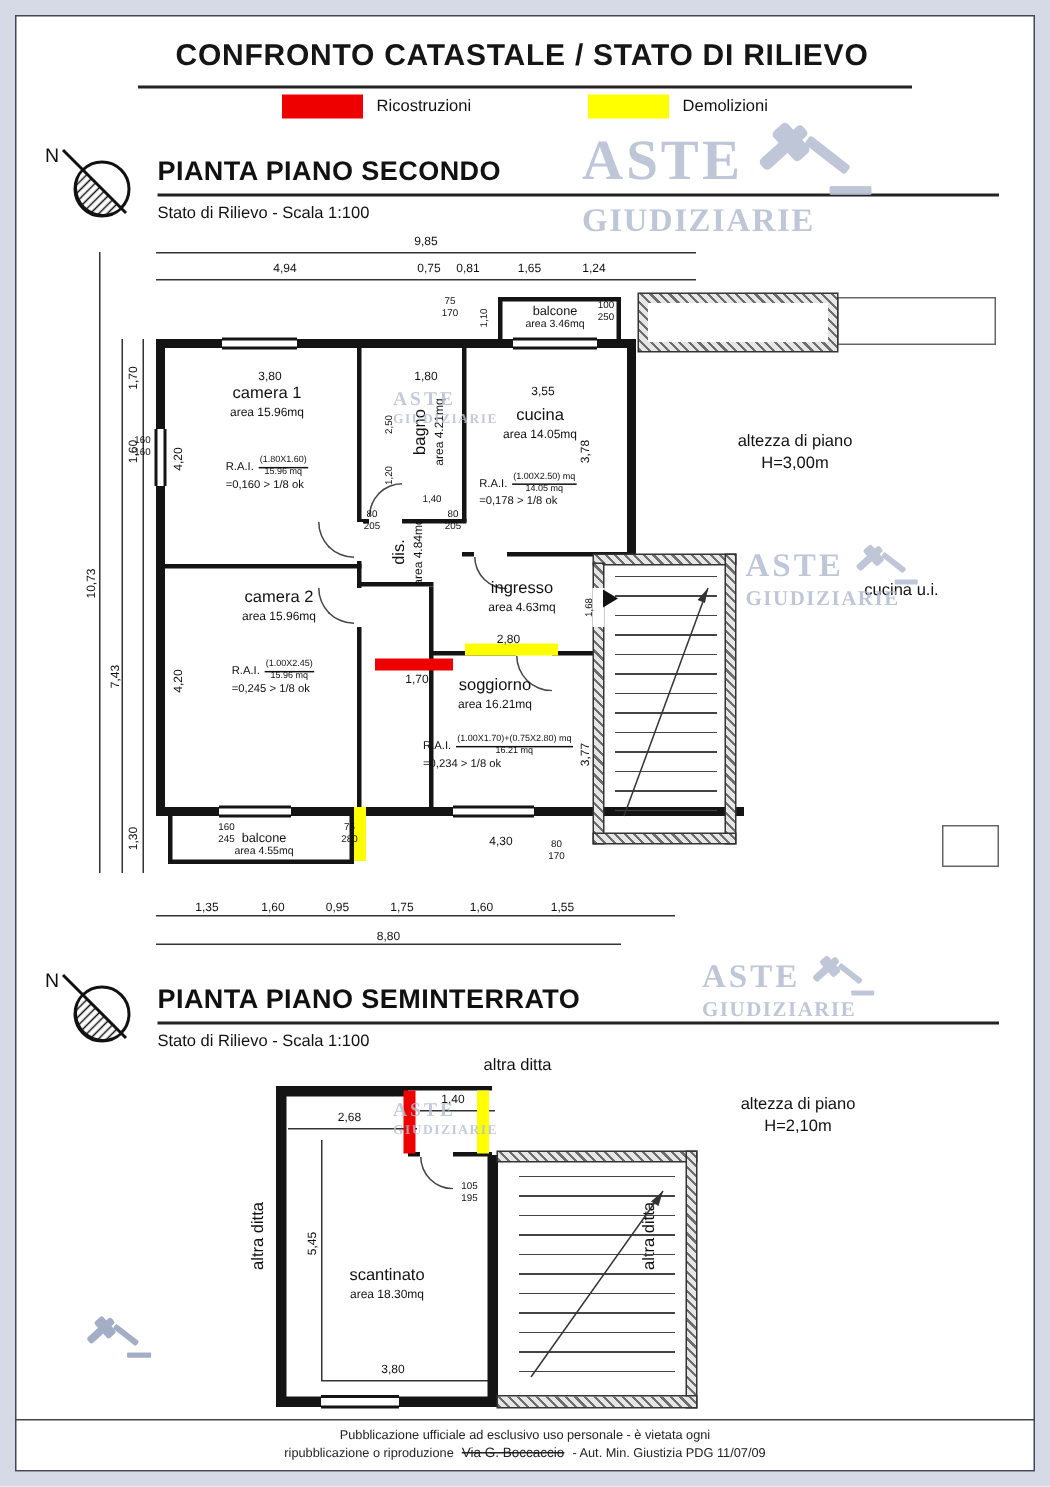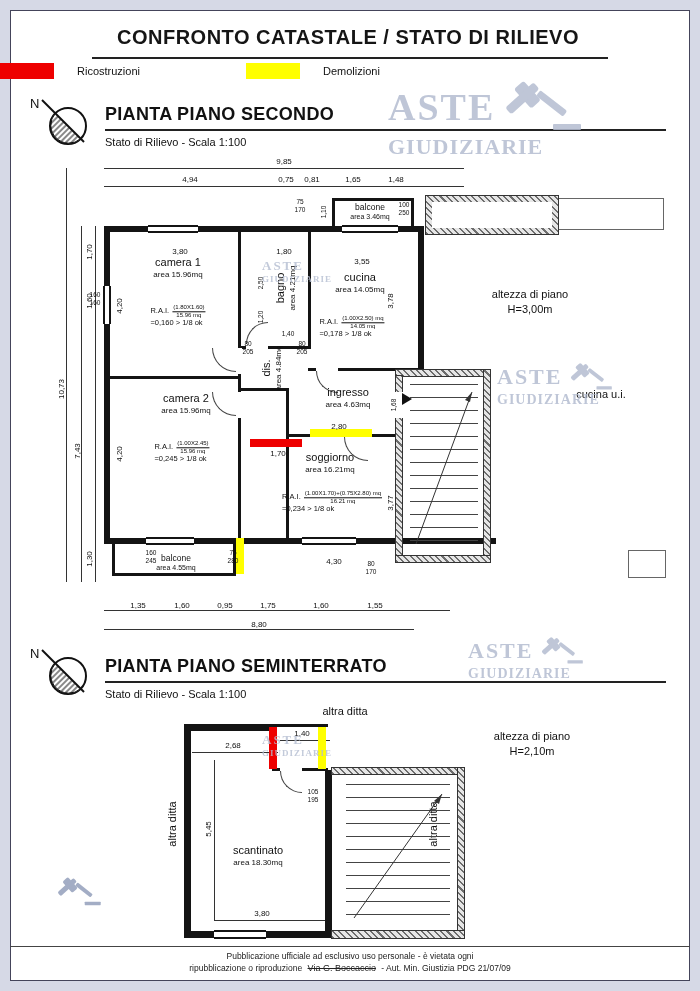--- a/index.html
+++ b/index.html
@@ -2,21 +2,21 @@
 <html><head>
 <meta charset="utf-8">
 <style>
   *{margin:0;padding:0;box-sizing:border-box}
   html,body{width:700px;height:991px}
   body{position:relative;background:#d6d9e6;font-family:"Liberation Sans",sans-serif;color:#111;overflow:hidden}
   .abs{position:absolute}
   .panel{position:absolute;left:10px;top:10px;width:680px;height:971px;background:#fff;border:1px solid #44445a}
   .title{position:absolute;left:0;top:26px;width:696px;text-align:center;font-size:20px;font-weight:bold;letter-spacing:.5px;color:#151515}
   .title-rule{position:absolute;left:92px;top:57px;width:516px;height:2px;background:#222}
-  .legend{position:absolute;left:0;top:63px;width:700px;display:flex;align-items:center;gap:23px;font-size:11px}
+  .legend{position:absolute;left:0;top:63px;width:700px;display:flex;justify-content:center;align-items:center;gap:9px;font-size:11px}
   .legend .gap{width:60px}
   .sw{display:inline-block;width:54px;height:16px}
   .sec-head{position:absolute;font-size:18px;font-weight:bold;letter-spacing:.3px}
   .sec-rule{position:absolute;height:1.5px;background:#222}
   .sec-sub{position:absolute;font-size:11px}
   .wall{position:absolute;background:#141414;z-index:2}
   .wallh{position:absolute;background:repeating-linear-gradient(45deg,#6d6d6d 0 1.5px,#e6e6e6 1.5px 4.5px);outline:1px solid #333;z-index:2}
   .hatchbox{position:absolute;background:repeating-linear-gradient(45deg,#6d6d6d 0 1.5px,#e6e6e6 1.5px 4.5px);outline:1px solid #333;z-index:2}
   .hatchfill{position:absolute;background:#fff;z-index:3}
   .openrect{position:absolute;border:1px solid #666;z-index:1}
@@ -274,21 +274,21 @@
 <div class="dline" style="left:280px;top:740px;width:50px;height:1px"></div>
 <div class="dline" style="left:214px;top:760px;width:1px;height:160px"></div>
 <div class="dline" style="left:214px;top:920px;width:112px;height:1px"></div>
 
 <div id="labels">
     <div class="dim" style="left: 284px; top: 161px;">9,85</div>
     <div class="dim" style="left: 190px; top: 179px;">4,94</div>
     <div class="dim" style="left: 286px; top: 179px;">0,75</div>
     <div class="dim" style="left: 312px; top: 179px;">0,81</div>
     <div class="dim" style="left: 353px; top: 179px;">1,65</div>
-    <div class="dim" style="left: 396px; top: 179px;">1,48</div>
+    <div class="dim" style="left: 396px; top: 179px;">1,24</div>
     <div class="dim s" style="left: 300px; top: 201px;">75</div>
     <div class="dim s" style="left: 300px; top: 209px;">170</div>
     <div class="dim v s" style="left: 323px; top: 212px;">1,10</div>
     <div class="dim s" style="left: 404px; top: 204px;">100</div>
     <div class="dim s" style="left: 404px; top: 212px;">250</div>
     <div class="dim" style="left: 180px; top: 251px;">3,80</div>
     <div class="dim" style="left: 284px; top: 251px;">1,80</div>
     <div class="dim" style="left: 362px; top: 261px;">3,55</div>
     <div class="dim v" style="left: 89px; top: 252px;">1,70</div>
     <div class="dim v" style="left: 89px; top: 301px;">1,60</div>
@@ -387,14 +387,14 @@
       <div class="l1"><span class="rt">R.A.I.</span><span class="frac"><span class="fn">(1.00X1.70)+(0.75X2.80) mq</span><span class="fd">16.21 mq</span></span></div>
       <div class="l2">=0,234 &gt; 1/8 ok</div>
     </div>
   </div>
 
 <div class="footer-rule"></div>
 <div class="foot" style="top:951px">Pubblicazione ufficiale ad esclusivo uso personale - è vietata ogni</div>
 <div class="foot" style="top:963px">
   <span>ripubblicazione o riproduzione</span>
   <span class="addr">Via G. Boccaccio</span>
-  <span>- Aut. Min. Giustizia PDG 21/07/09</span>
+  <span>- Aut. Min. Giustizia PDG 11/07/09</span>
 </div>
 
 </body></html>

